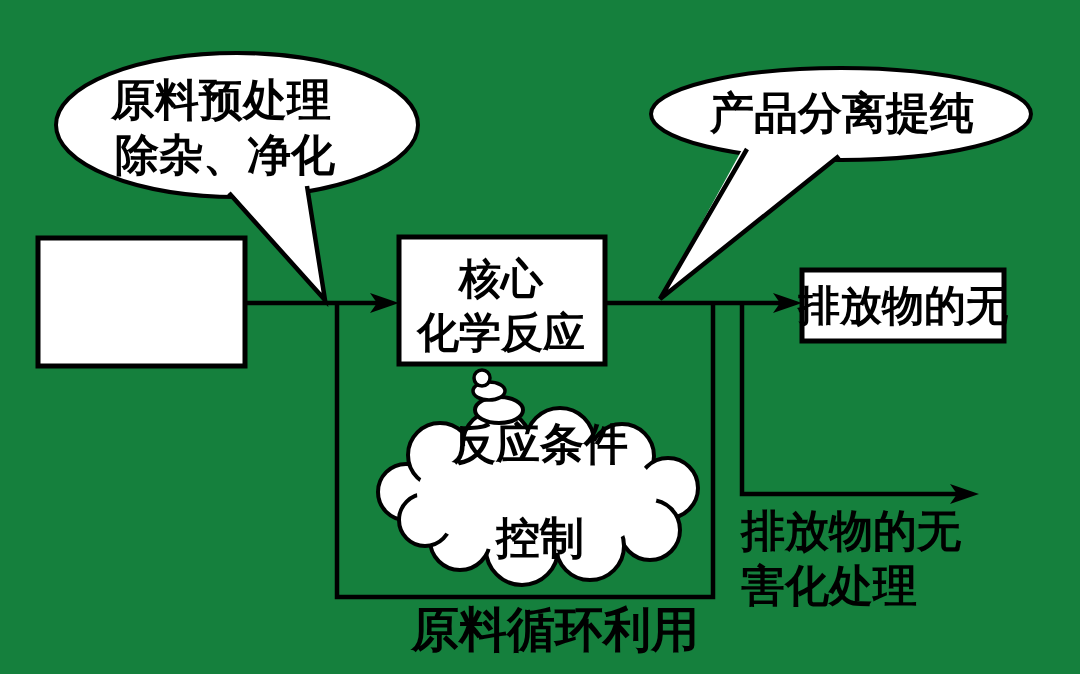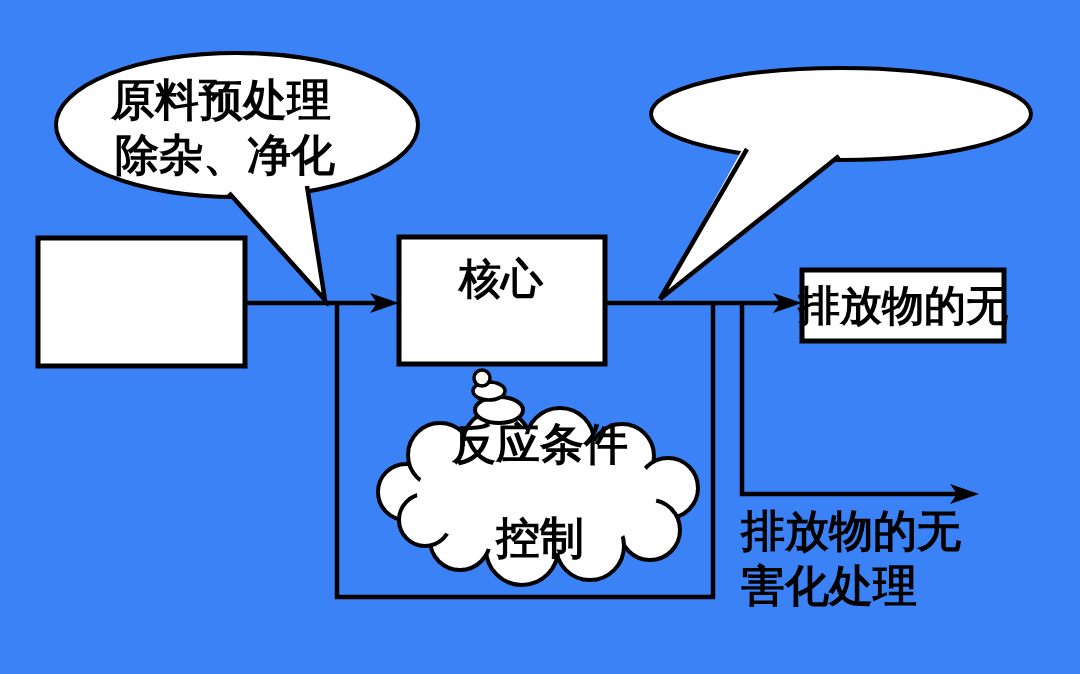--- a/index.html
+++ b/index.html
@@ -4,21 +4,21 @@
 <style>
   html, body {
     margin: 0;
     padding: 0;
     background: #ffffff;
   }
   .stage {
     position: relative;
     width: 1080px;
     height: 674px;
-    background: #3b82f6;
+    background: #15803d;
     overflow: hidden;
     font-family: "DejaVu Serif", "Liberation Serif", serif;
     font-weight: 700;
     color: #000000;
   }
   .stage svg {
     position: absolute;
     left: 0;
     top: 0;
   }
@@ -99,27 +99,30 @@
     <g>
       <ellipse cx="499" cy="410" rx="24" ry="13" class="shape"></ellipse>
       <ellipse cx="489" cy="391" rx="16" ry="9" class="shape sw3"></ellipse>
       <circle cx="482" cy="378" r="8" class="shape sw3"></circle>
     </g>
   </svg>
 
   <div class="txt fs44" style="left:221px; top:100px;">原料预处理</div>
   <div class="txt fs44" style="left:225px; top:155px;">除杂、净化</div>
 
+  <div class="txt fs44" style="left:842px; top:113px;">产品分离提纯</div>
 
 
   <div class="txt fs42" style="left:501px; top:279px;">核心</div>
+  <div class="txt fs42" style="left:501px; top:333px;">化学反应</div>
 
   <div class="txt fs42" style="left:903px; top:306px;">排放物的无</div>
 
   <div class="txt fs44" style="left:540px; top:444px;">反应条件</div>
   <div class="txt fs44" style="left:540px; top:538px;">控制</div>
 
   <div class="txt fs44 anchor-left" style="left:741px; top:531px;">排放物的无</div>
   <div class="txt fs44 anchor-left" style="left:741px; top:586px;">害化处理</div>
 
+  <div class="txt fs48" style="left:555px; top:629px;">原料循环利用</div>
 
 
 </div>
 
 </body></html>

